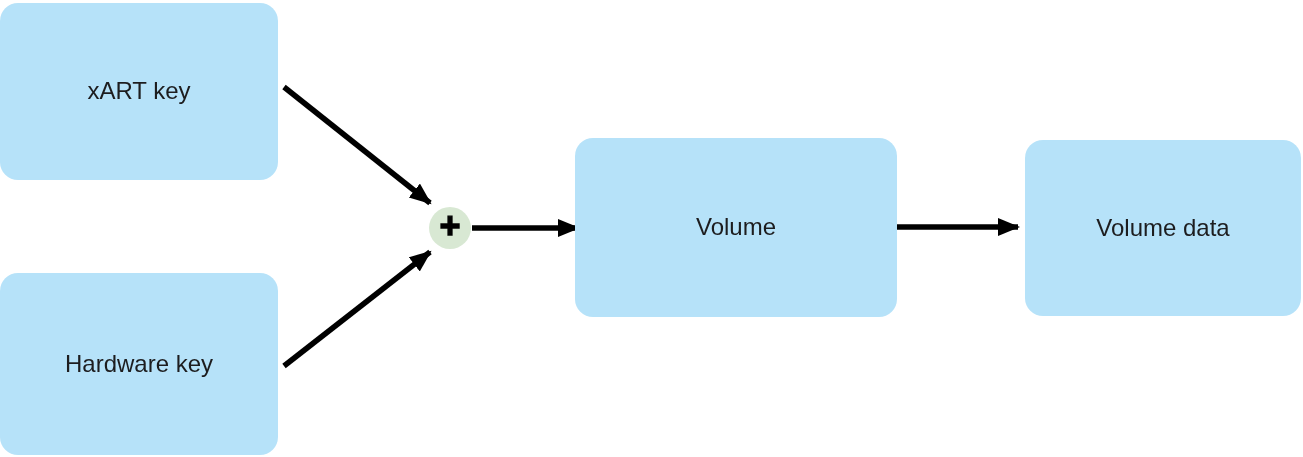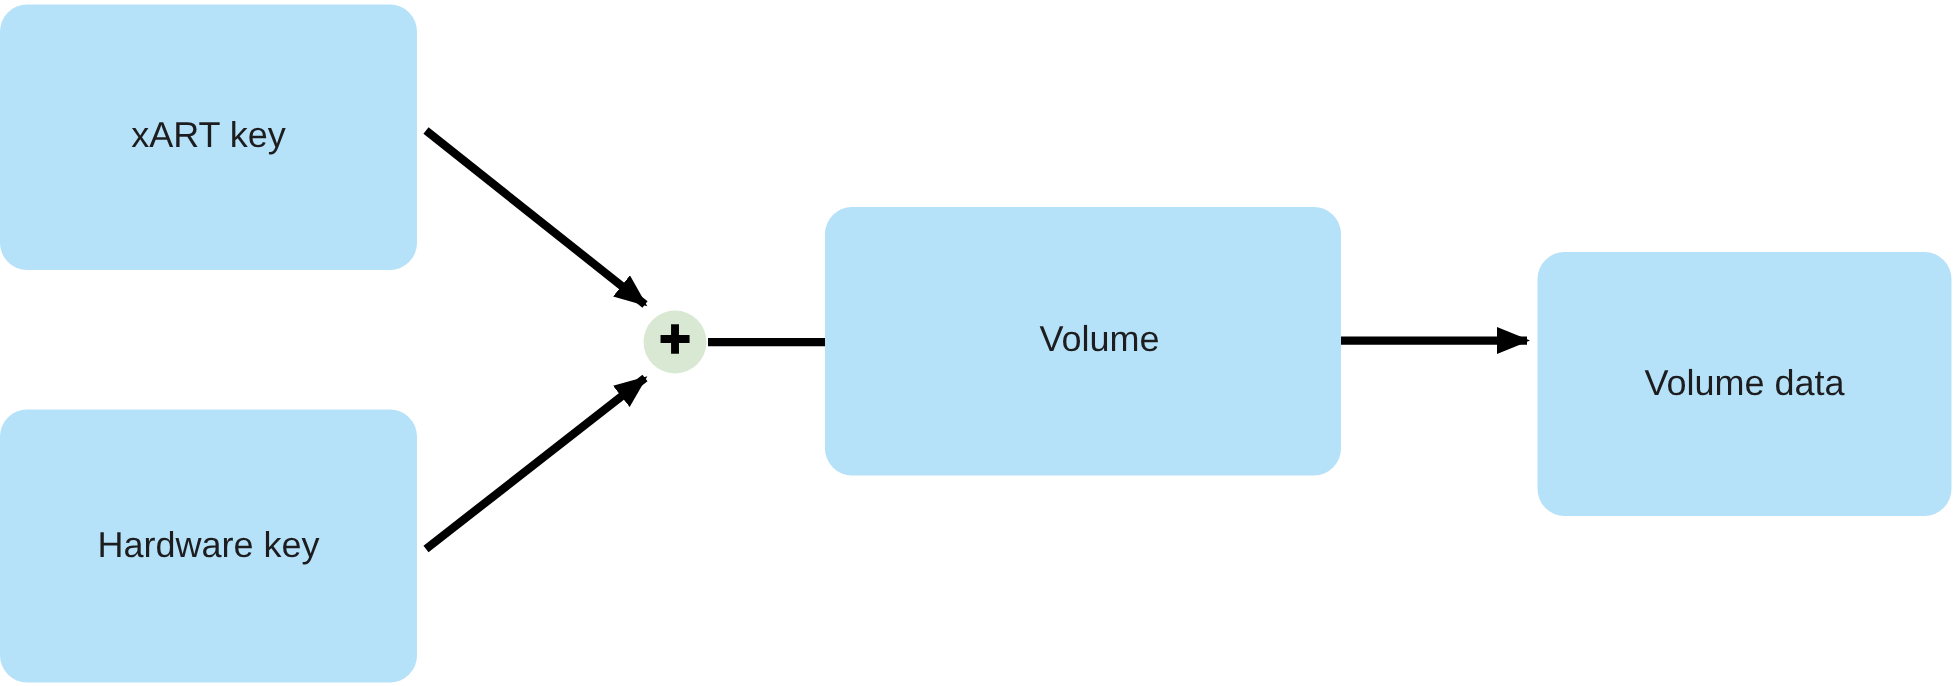--- a/index.html
+++ b/index.html
@@ -30,22 +30,22 @@
     display: flex;
     align-items: center;
     justify-content: center;
     text-align: center;
     color: #1d1d1f;
     font-size: 24px;
     line-height: 1.35;
   }
   .node-xart      { left: 0px;    top: 3px;   width: 278px; height: 177px; }
   .node-hardware  { left: 0px;    top: 273px; width: 278px; height: 182px; }
-  .node-vek       { left: 550px;  top: 138px; width: 322px; height: 179px; padding-left: 22px; }
-  .node-vdata     { left: 1025px; top: 140px; width: 276px; height: 176px; margin-top: 28px; }
+  .node-vek       { left: 575px;  top: 138px; width: 322px; height: 179px; }
+  .node-vdata     { left: 1025px; top: 140px; width: 276px; height: 176px; }
   .node .line { display: block; }
   .combine-circle {
     position: absolute;
     left: 429px;
     top: 207px;
     width: 42px;
     height: 42px;
     border-radius: 50%;
     background: #d8e8d3;
     display: flex;

